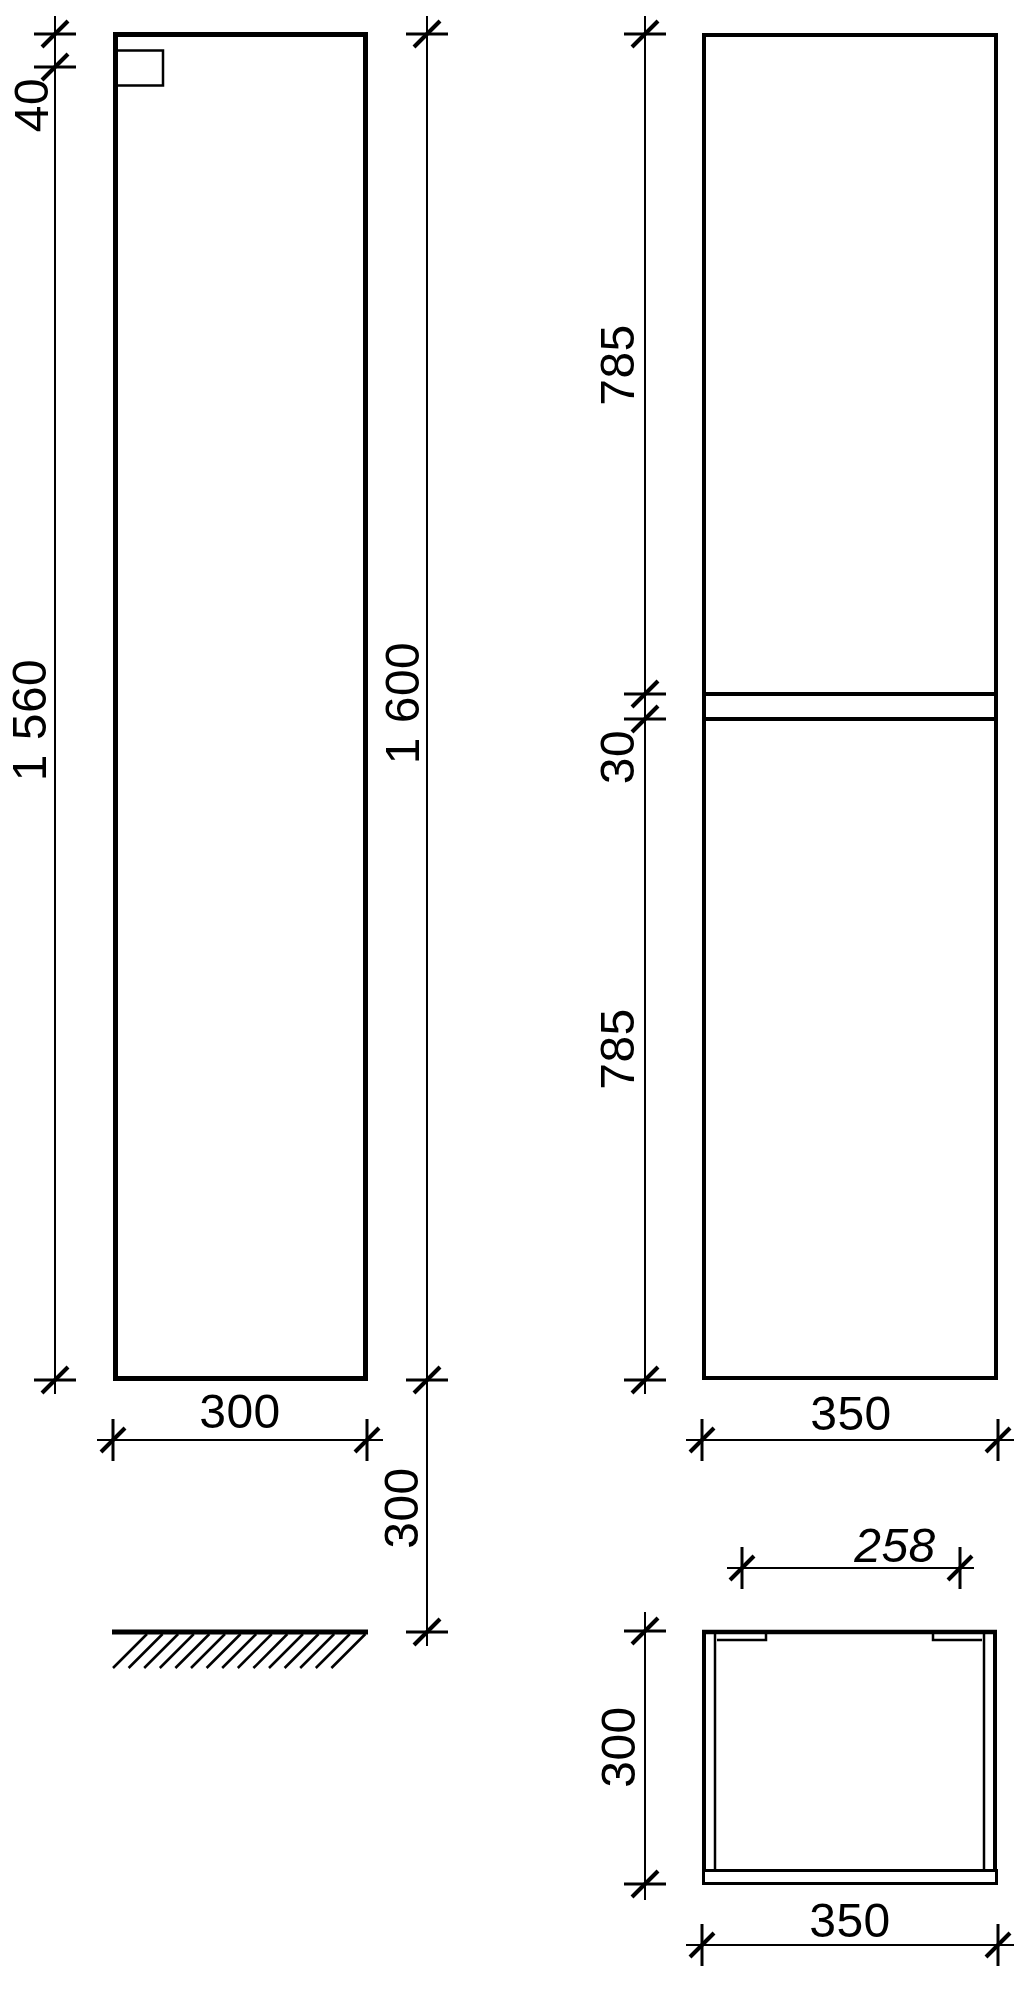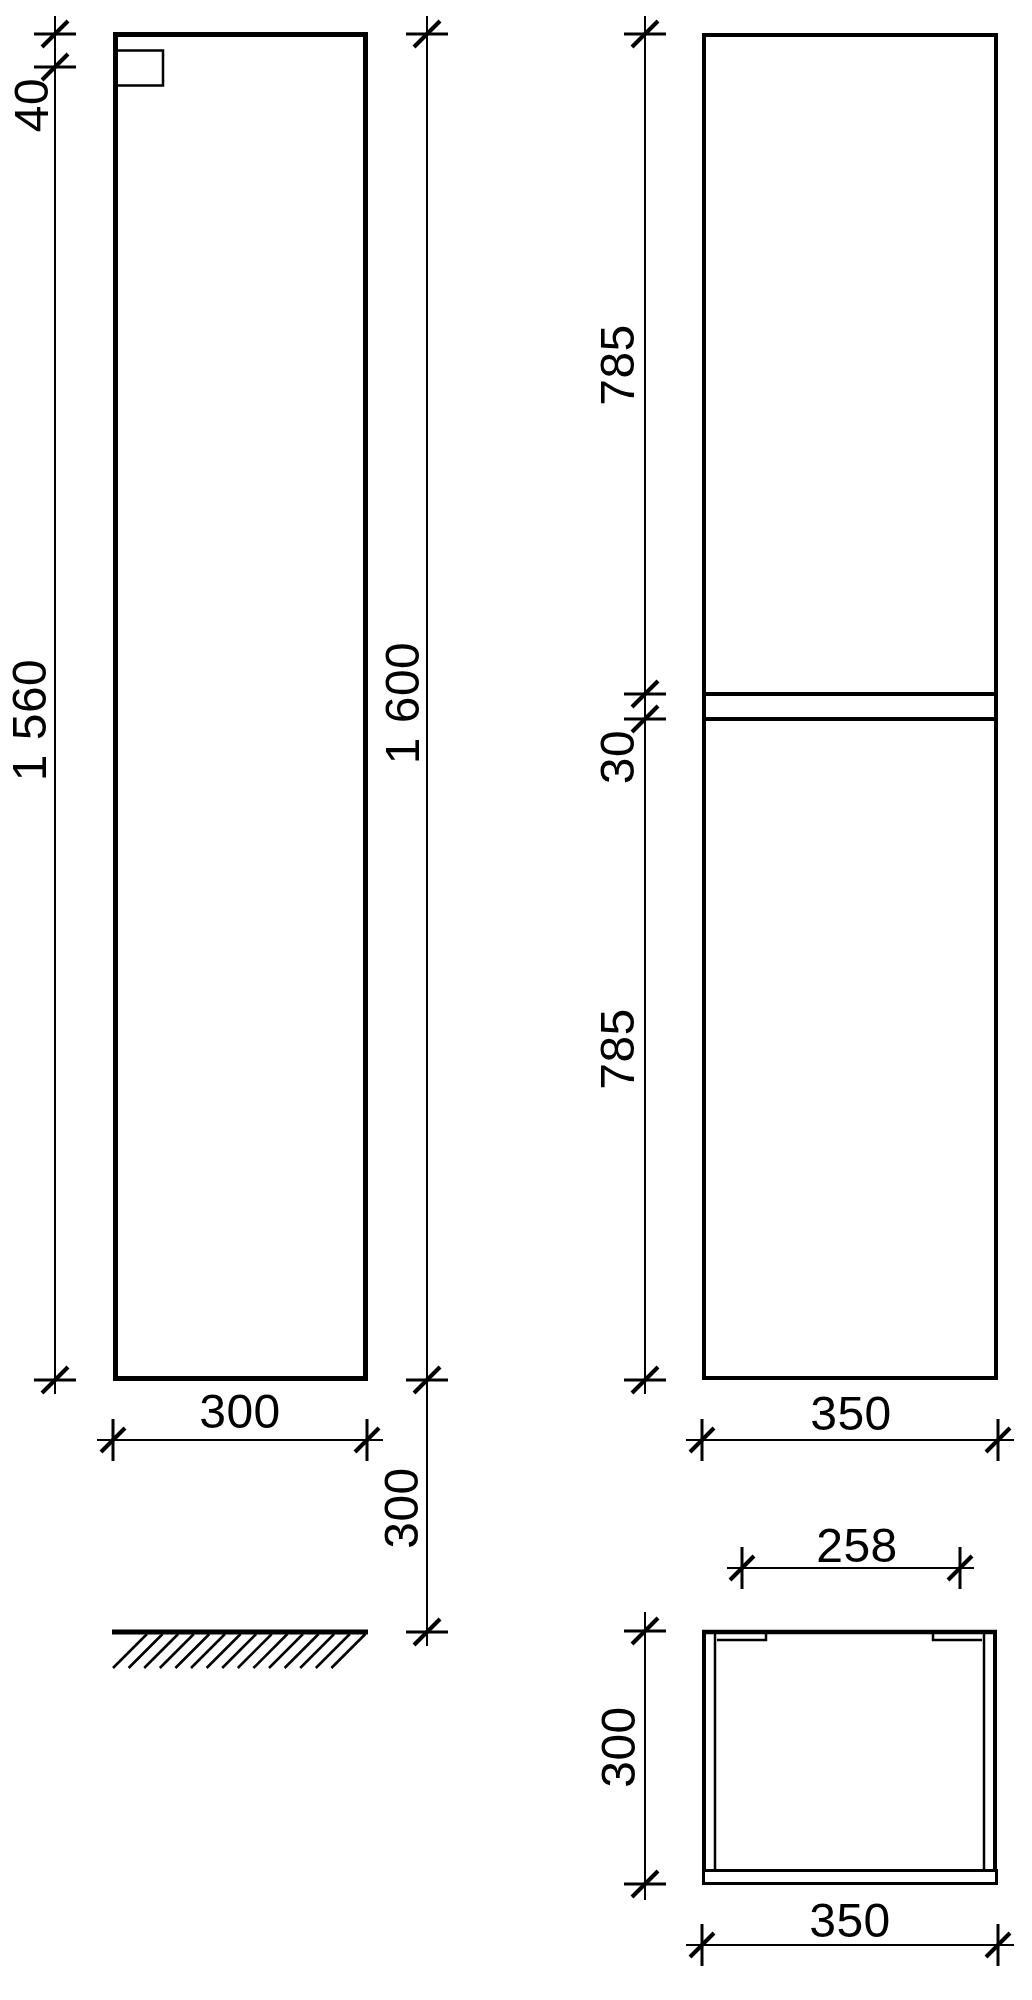--- a/index.html
+++ b/index.html
@@ -148,19 +148,19 @@
   <div class="dim-label v" style="left:402px;top:1508px;">300</div>
 
   <div class="dim-label v" style="left:618px;top:365px;">785</div>
 
   <div class="dim-label v" style="left:618px;top:757px;">30</div>
 
   <div class="dim-label v" style="left:618px;top:1049px;">785</div>
 
   <div class="dim-label" style="left:851px;top:1414px;">350</div>
 
-  <div class="dim-label" style="left:857px;top:1546px;">258</div>
+  <div class="dim-label" style="left:895px;top:1546px;font-style:italic;">258</div>
 
   <div class="dim-label v" style="left:619px;top:1747px;">300</div>
 
   <div class="dim-label" style="left:850px;top:1921px;">350</div>
 
 </div>
 
 </body></html>

